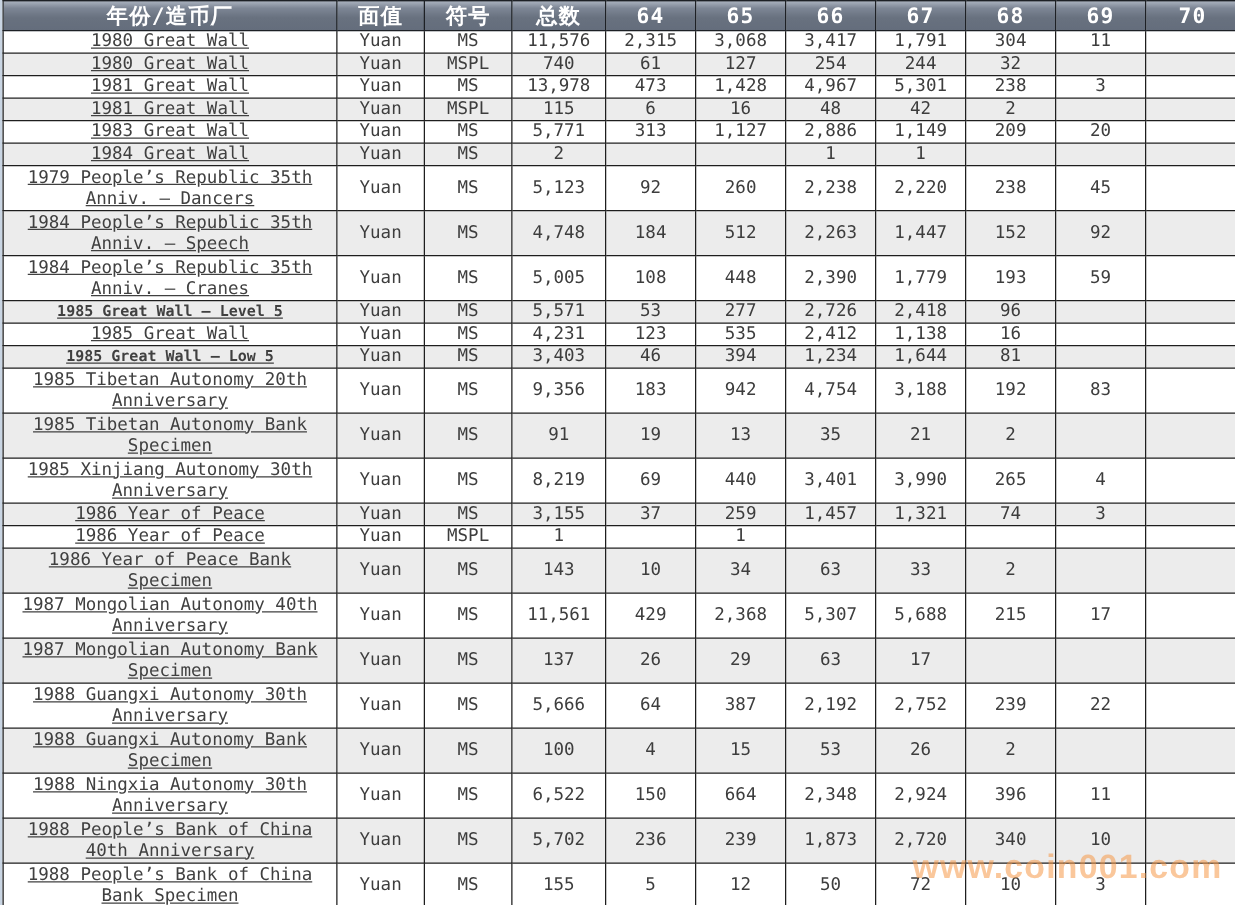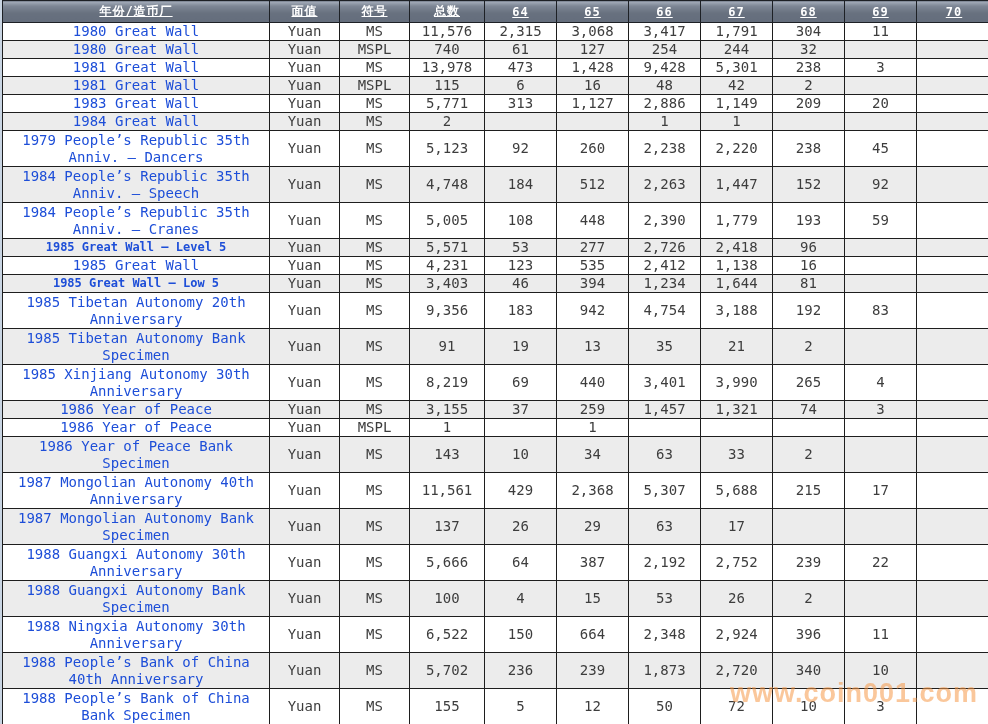--- a/index.html
+++ b/index.html
@@ -1,24 +1,24 @@
 <!DOCTYPE html>
 <html><head>
 <meta charset="utf-8">
 <style>
   html,body{margin:0;padding:0;width:988px;height:724px;overflow:hidden;background:#fff;
     font-family:"DejaVu Sans Mono","Liberation Mono",monospace;}
   .table-wrap{position:relative;width:988px;height:724px;border-left:2px solid #c9d5e3;box-sizing:border-box;}
   table{border-collapse:collapse;table-layout:fixed;width:986px;}
   th{background:linear-gradient(to bottom,#a6aebb 0%,#7d8695 22%,#68717f 55%,#646d7c 100%);
-     color:#ffffff;font-weight:bold;font-size:12px;height:21px;
-     border:1px solid #1d2025;padding:0;letter-spacing:1px;text-decoration:underline;}
+     color:#ffffff;font-weight:bold;font-size:17px;height:21px;
+     border:1px solid #1d2025;padding:0;letter-spacing:1px;}
   td{border:1px solid #1e1e1e;text-align:center;font-size:14px;color:#3d3d3d;
      padding:0 2px;line-height:17px;overflow:hidden;}
-  td.name-cell{color:#1d4ed8;}
+  td.name-cell{color:#404040;text-decoration:underline;}
   tr.row-single{height:18px;}
   tr.row-double{height:36px;}
   tbody tr:nth-child(even) td{background:#ececec;}
   tbody tr:nth-child(odd) td{background:#ffffff;}
   td.small-name{font-size:12px;font-weight:bold;letter-spacing:0;}
   .watermark{position:absolute;top:678px;right:10px;z-index:5;
      font-family:"Liberation Sans","DejaVu Sans",sans-serif;
      font-weight:bold;font-size:27px;letter-spacing:1px;
      color:rgba(245,153,72,0.55);pointer-events:none;white-space:nowrap;}
 </style>
@@ -82,21 +82,21 @@
           <td></td>
           <td></td>
         </tr>
         <tr class="row-single">
           <td class="name-cell">1981 Great Wall</td>
           <td>Yuan</td>
           <td>MS</td>
           <td>13,978</td>
           <td>473</td>
           <td>1,428</td>
-          <td>9,428</td>
+          <td>4,967</td>
           <td>5,301</td>
           <td>238</td>
           <td>3</td>
           <td></td>
         </tr>
         <tr class="row-single">
           <td class="name-cell">1981 Great Wall</td>
           <td>Yuan</td>
           <td>MSPL</td>
           <td>115</td>

